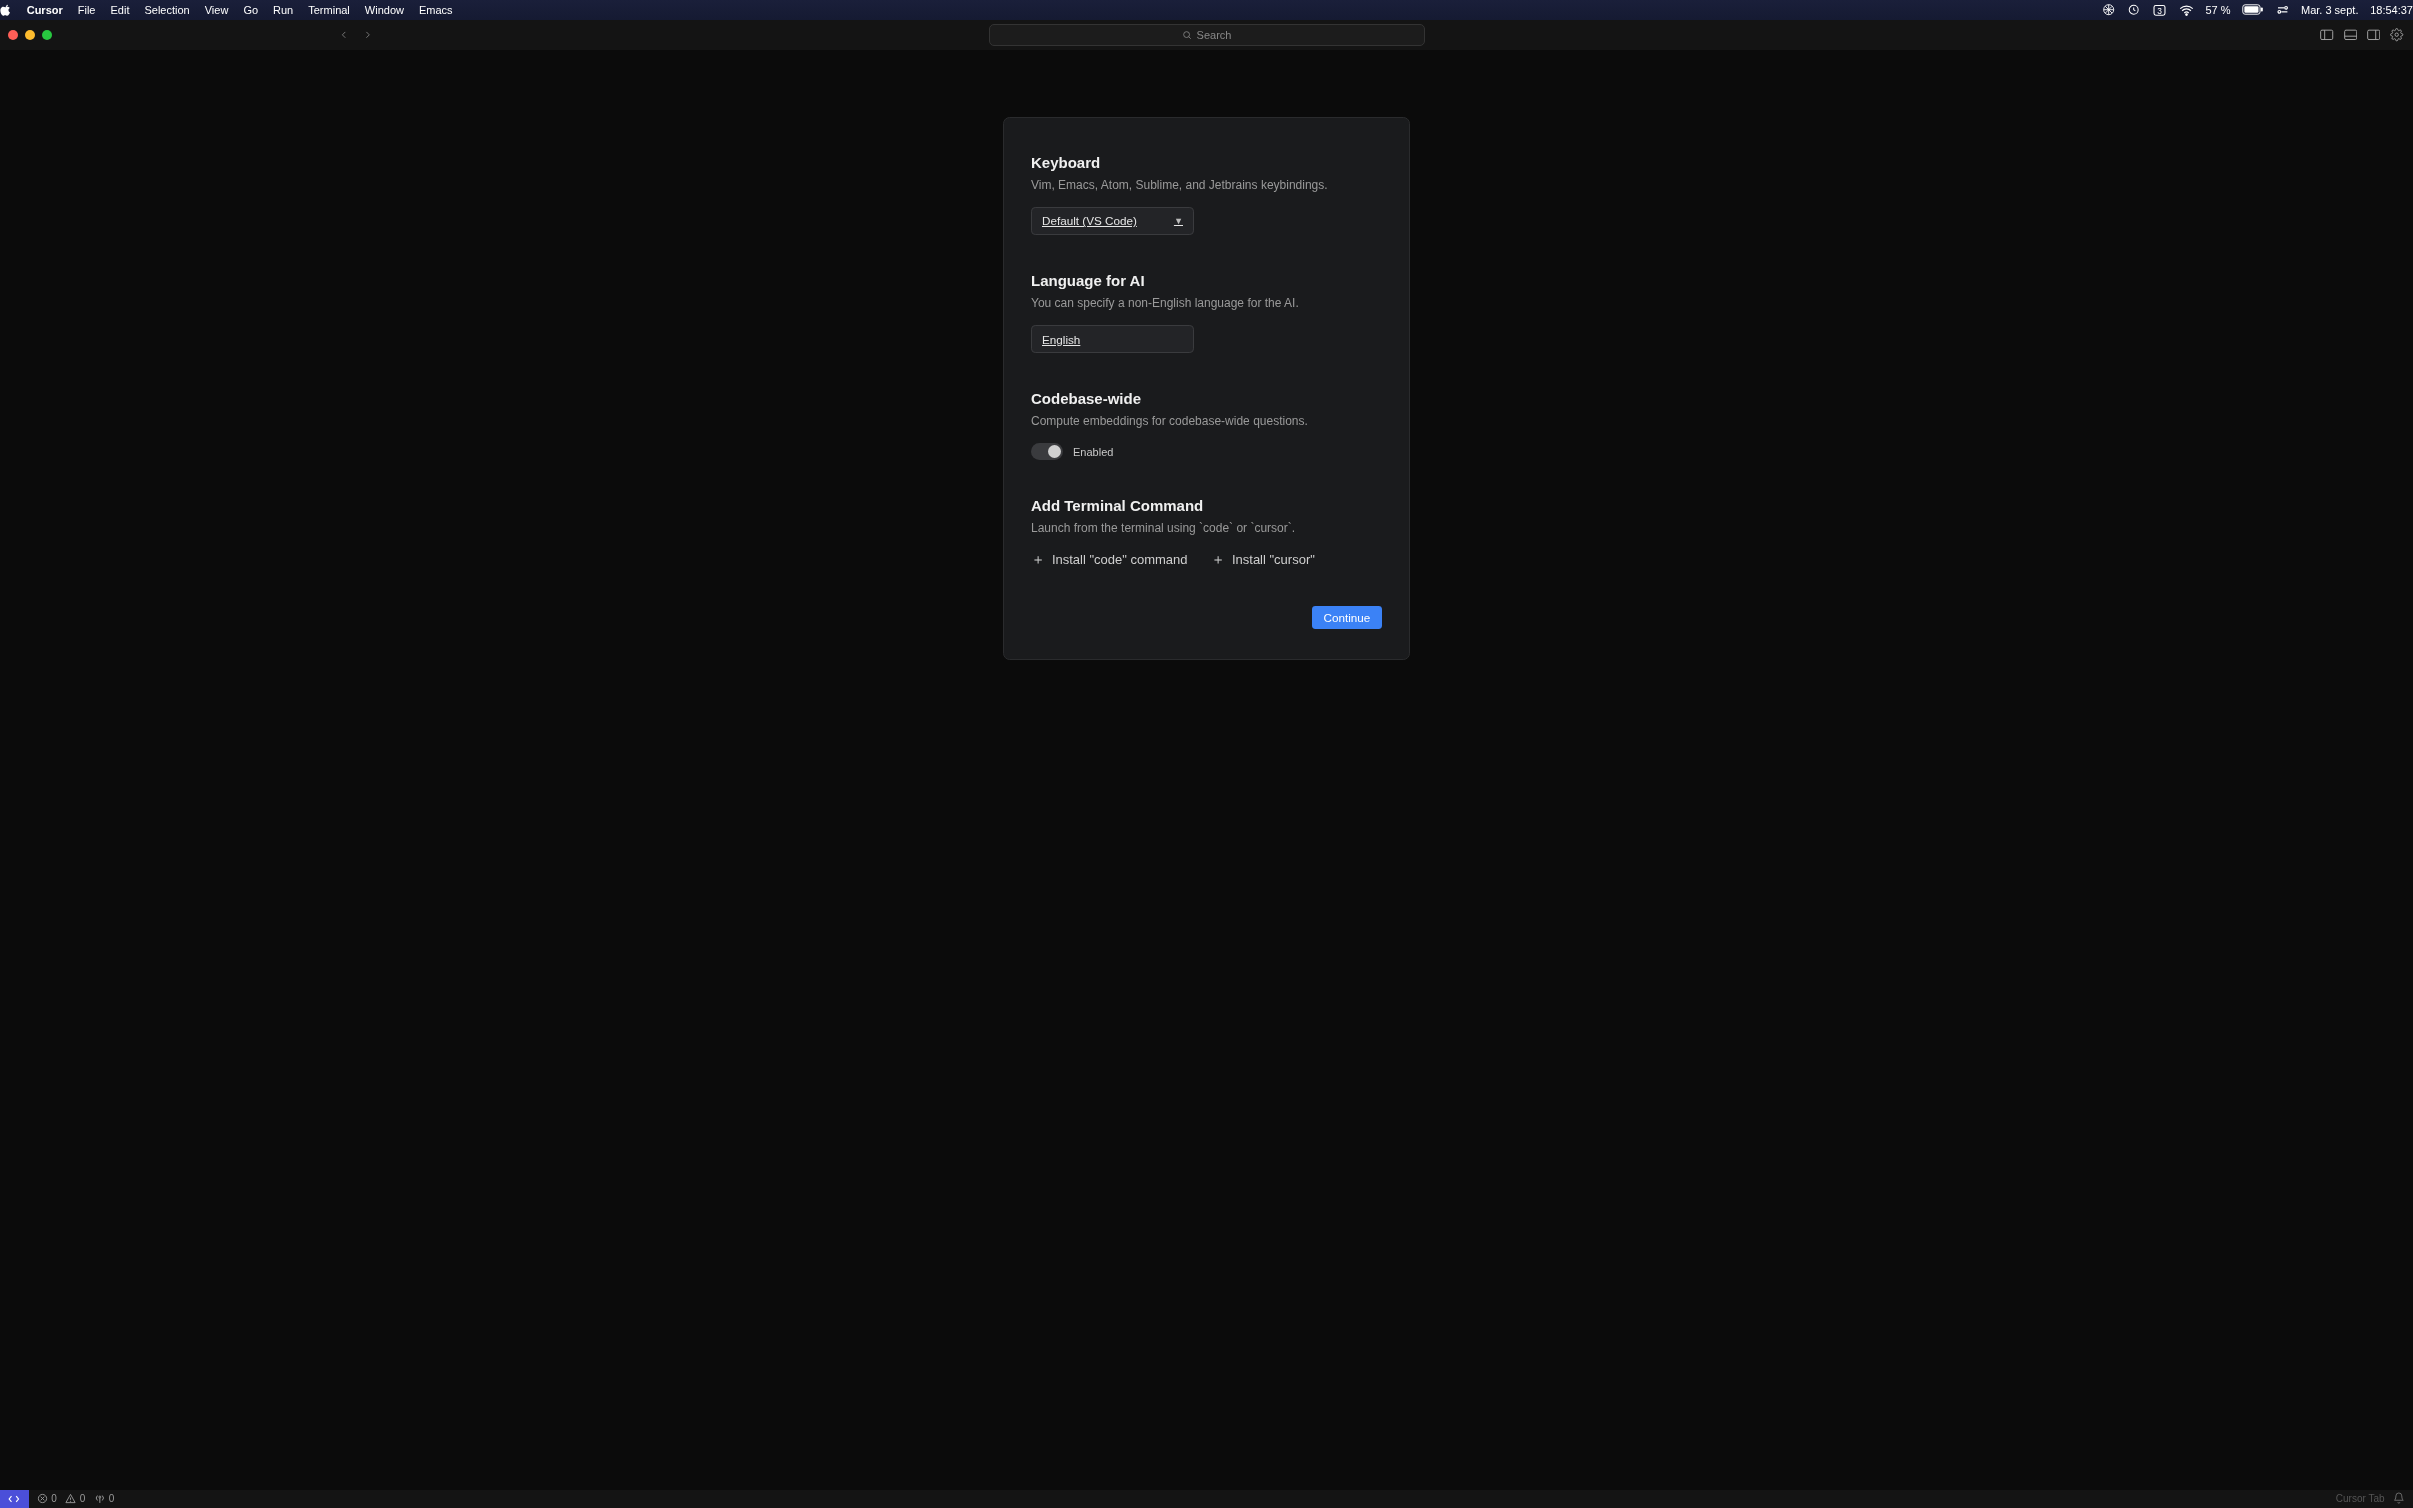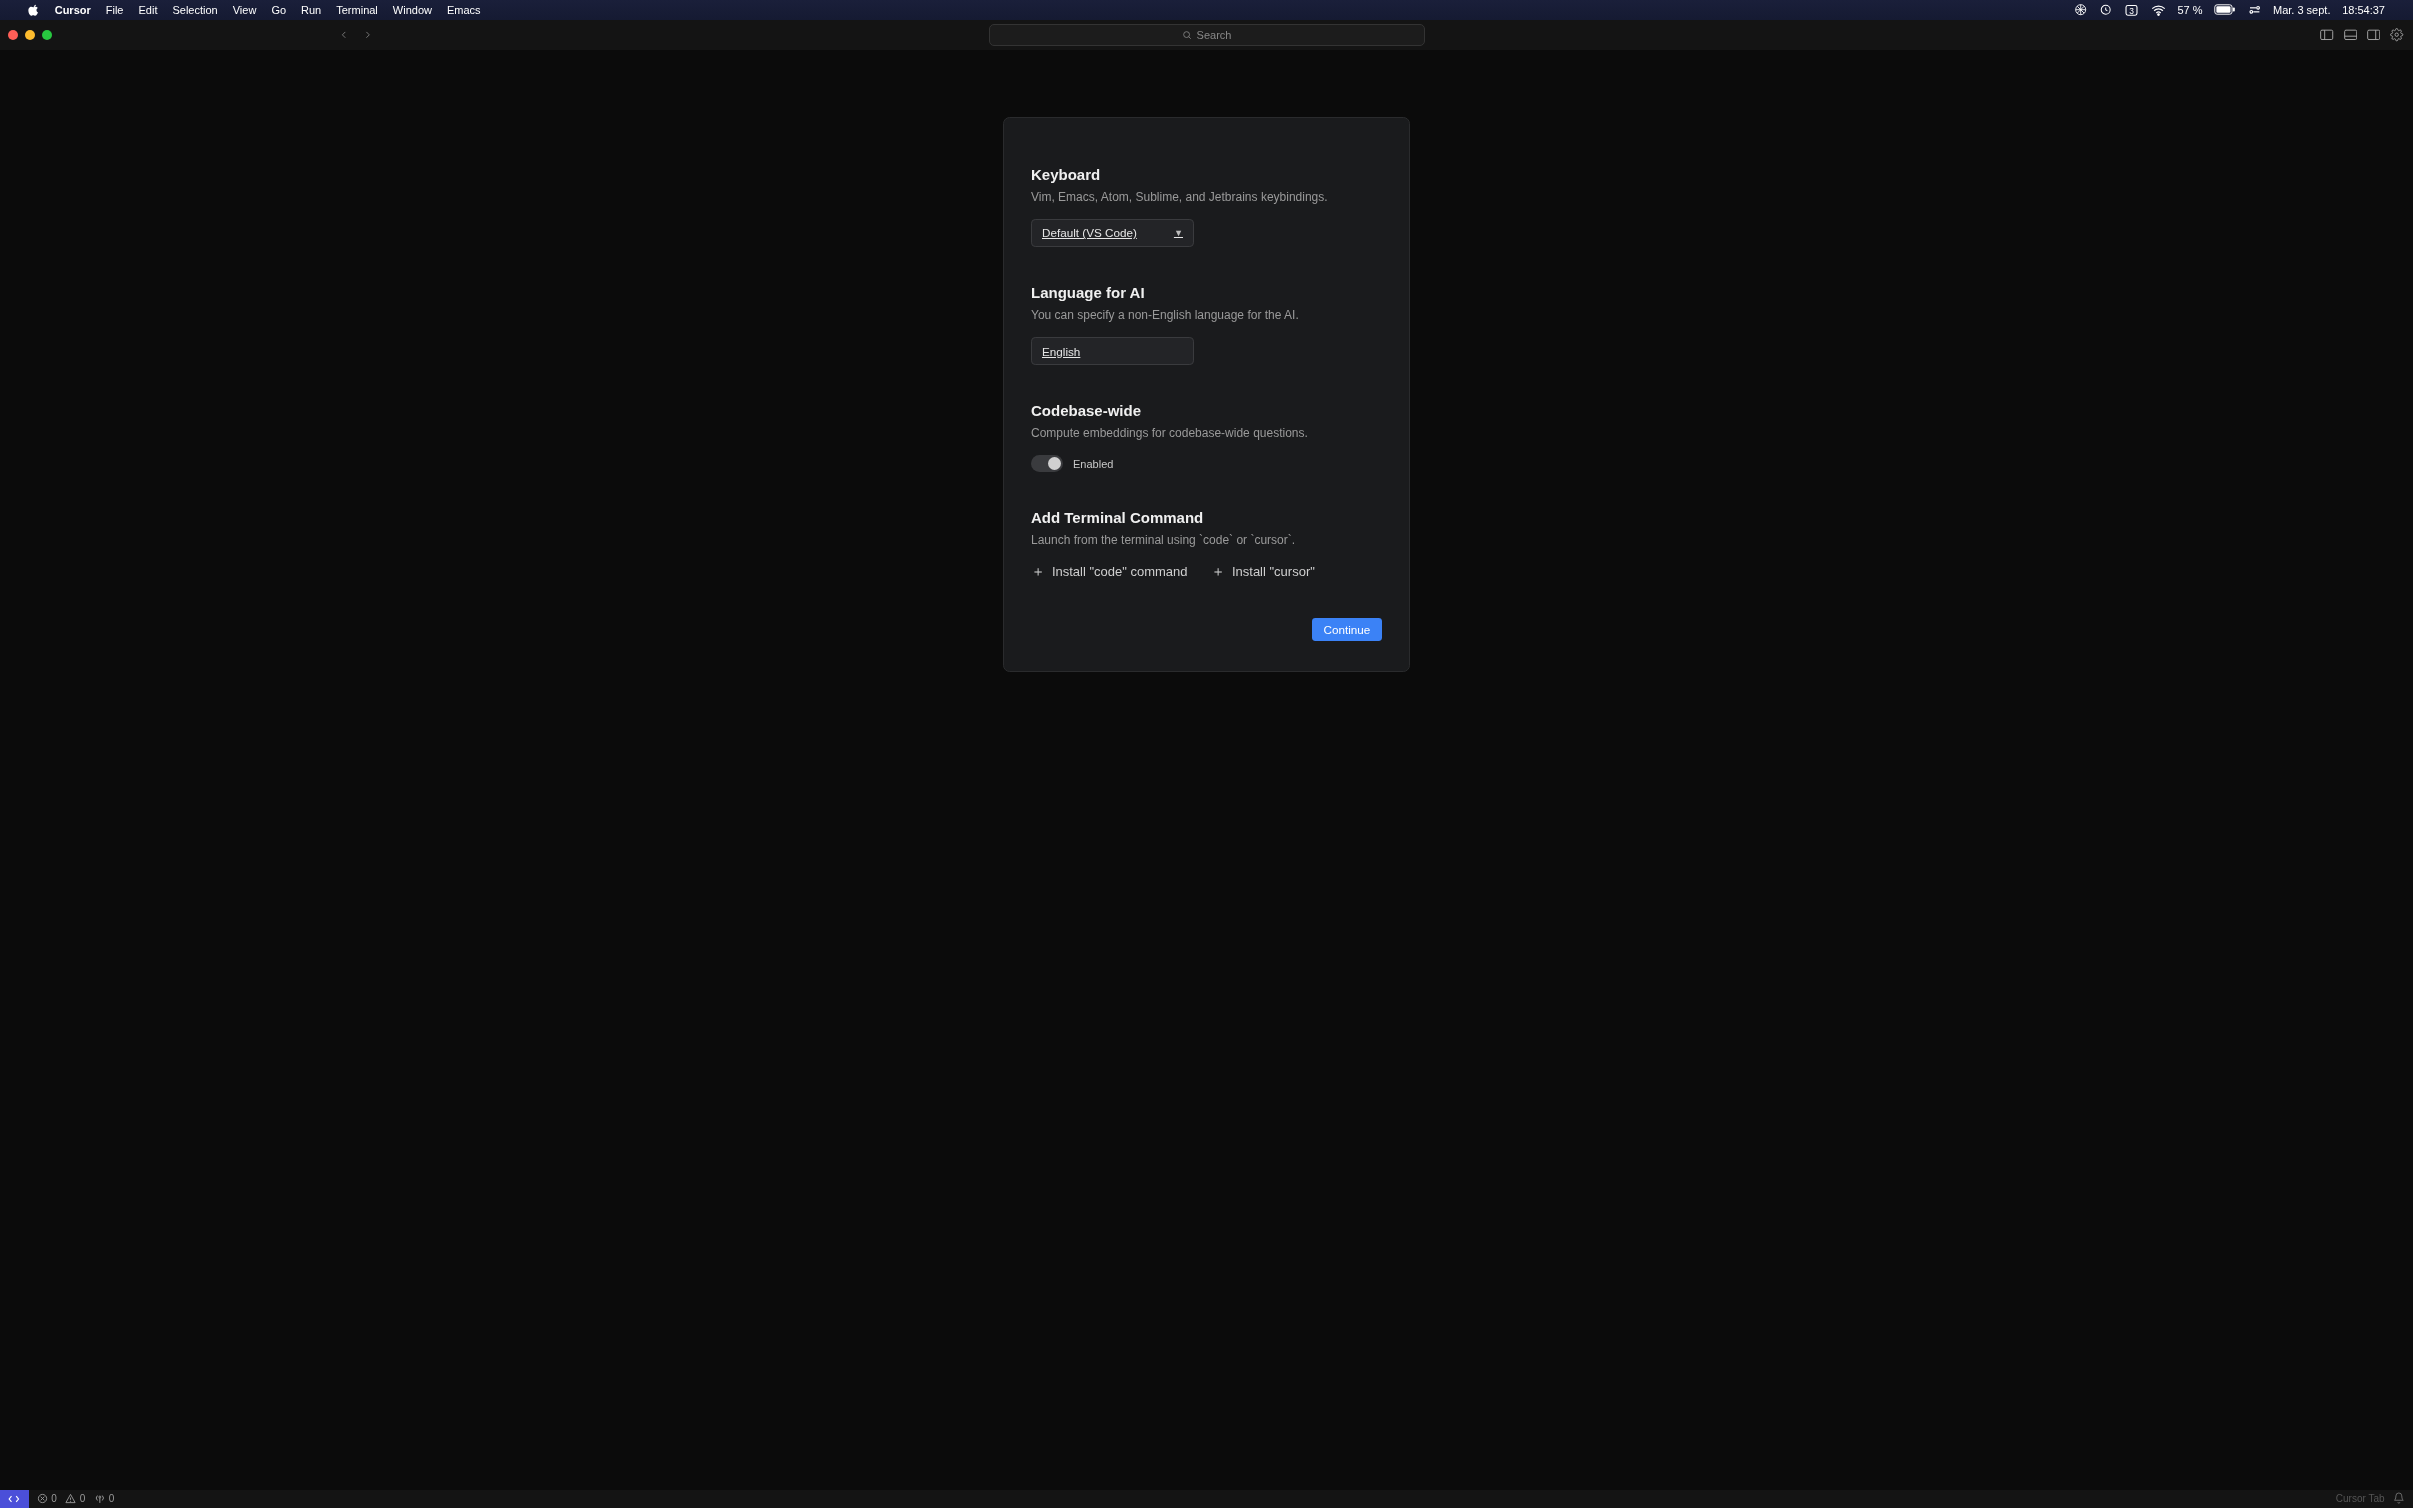--- a/index.html
+++ b/index.html
@@ -11,21 +11,21 @@
     overflow: hidden;
     font-size: 11px;
   }
 
   
   .mac-menubar {
     height: 20px;
     background: linear-gradient(#1a1f3a, #151a32);
     display: flex;
     align-items: center;
-    padding: 0 28px;
+    padding: 0 0;
     color: #fff;
     font-size: 11px;
     gap: 15px;
   }
   .mac-menubar .left { display: flex; align-items: center; gap: 15px; }
   .mac-menubar .right { margin-left: auto; display: flex; align-items: center; gap: 11.7px; }
   .mac-menubar .app-name { font-weight: 700; }
   .mac-menubar .menu-item { cursor: default; }
   .mac-menubar .status-icon { display: inline-flex; align-items: center; }
   .mac-menubar svg { display:block; }
@@ -102,21 +102,21 @@
     position: relative;
     overflow: auto;
   }
 
   .setup-card {
     margin-top: 67px;
     width: 407px;
     background: #1a1b1d;
     border: 0.8px solid #2a2b2d;
     border-radius: 6.7px;
-    padding: 48px 27px 30px 27px;
+    padding: 36px 27px 30px 27px;
     color: #e6e6e6;
   }
   .section { margin-bottom: 37px; }
   .section:last-of-type { margin-bottom: 23.5px; }
   .section h2 {
     font-size: 15px;
     font-weight: 600;
     color: #f0f0f0;
     margin-bottom: 6.7px;
   }

